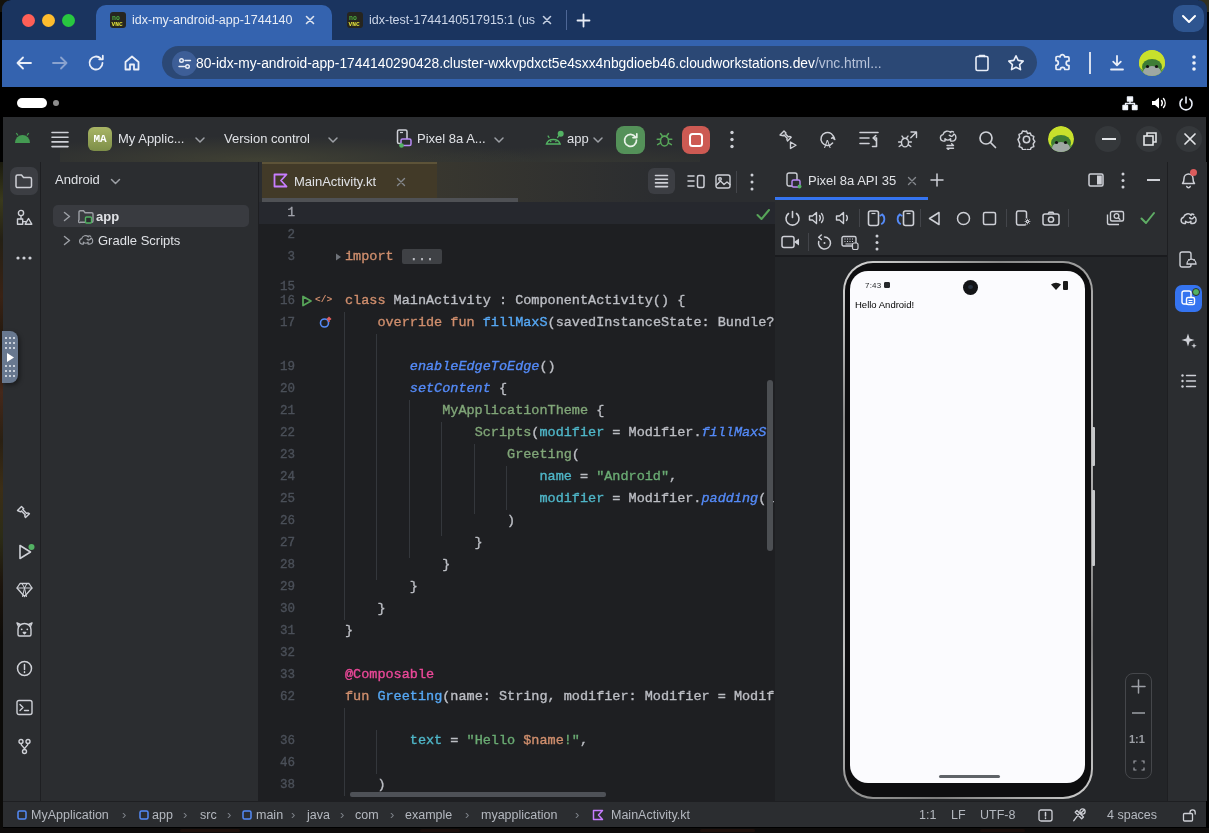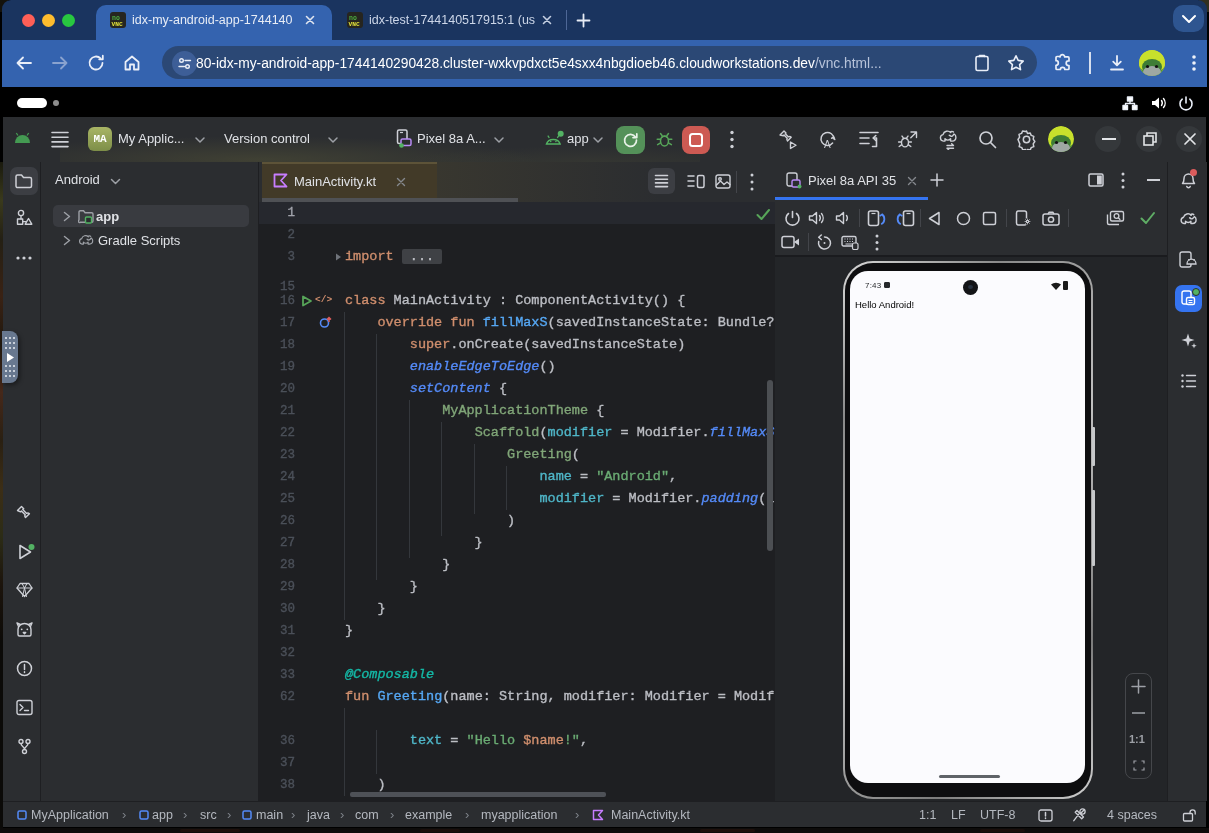--- a/index.html
+++ b/index.html
@@ -28,21 +28,21 @@
   #statusbar{left:3px;top:801px;width:1203px;height:26px;background:#2b2d30;border-top:1px solid #1e1f22;box-sizing:border-box;}
   .crow{position:absolute;left:0;width:519px;height:22px;font-family:"Liberation Mono",monospace;font-size:13.5px;line-height:22px;white-space:pre;-webkit-text-stroke:0.35px currentColor;}
   .ln{position:absolute;left:0;width:36px;text-align:right;color:#4b5059;font-family:"Liberation Mono",monospace;font-size:12.5px;line-height:22px;}
   .code{position:absolute;left:86px;color:#bcbec4;}
   .kw{color:#cf8e6d;}
   .fn{color:#56a8f5;}
   .ext{color:#548af7;font-style:italic;}
   .cmp{color:#80a678;}
   .na{color:#4fb6c8;}
   .str{color:#6aab73;}
-  .ann{color:#14b8a6;font-style:italic;}
+  .ann{color:#ec4899;}
   .ig{position:absolute;width:1px;background:#34373c;}
   .toolic{stroke:#ced0d6;fill:none;stroke-width:1.5;stroke-linecap:round;stroke-linejoin:round;}
   .sep-v{position:absolute;width:1px;background:#43454a;}
   .uitxt{color:#dfe1e5;font-size:13px;line-height:16px;white-space:nowrap;}
   .sbt{color:#b4b8bf;font-size:12.5px;line-height:26px;white-space:nowrap;}
   .sbc{color:#7f838a;font-size:13px;line-height:26px;}
 </style></head>
 <body>
 <div id="page">
 
@@ -546,39 +546,38 @@
         <div class="a ig" style="left:182px;top:220px;height:114px;"></div>
         <div class="a ig" style="left:215px;top:242px;height:70px;"></div>
         <div class="a ig" style="left:247px;top:264px;height:44px;"></div>
 
         <div class="crow" style="top:0;"><span class="ln" style="color:#a1a3ab;">1</span></div>
         <div class="crow" style="top:22px;"><span class="ln">2</span></div>
         <div class="crow" style="top:44px;"><span class="ln">3</span><span class="code"><span class="kw">import</span> <span style="background:#3f4145;border-radius:2px;color:#bcbec4;">&nbsp;...&nbsp;</span></span></div>
         <div class="crow" style="top:74px;"><span class="ln">15</span></div>
         <div class="crow" style="top:88px;"><span class="ln">16</span><span class="code"><span class="kw">class</span> MainActivity : ComponentActivity() {</span></div>
         <div class="crow" style="top:110px;"><span class="ln">17</span><span class="code">    <span class="kw">override</span> <span class="kw">fun</span> <span class="fn">fillMaxS</span>(savedInstanceState: Bundle?</span></div>
-        <div class="crow" style="top:132px;"><span class="ln">18</span><span class="code">        <span class="kw">super</span>.onCreate(savedInstanceState)</span></div>
         <div class="crow" style="top:154px;"><span class="ln">19</span><span class="code">        <span class="ext">enableEdgeToEdge</span>()</span></div>
         <div class="crow" style="top:176px;"><span class="ln">20</span><span class="code">        <span class="ext">setContent</span> {</span></div>
         <div class="crow" style="top:198px;"><span class="ln">21</span><span class="code">            <span class="cmp">MyApplicationTheme</span> {</span></div>
-        <div class="crow" style="top:220px;"><span class="ln">22</span><span class="code">                <span class="cmp">Scaffold</span>(<span class="na">modifier</span> = Modifier.<span class="ext">fillMaxS</span></span></div>
+        <div class="crow" style="top:220px;"><span class="ln">22</span><span class="code">                <span class="cmp">Scripts</span>(<span class="na">modifier</span> = Modifier.<span class="ext">fillMaxS</span></span></div>
         <div class="crow" style="top:242px;"><span class="ln">23</span><span class="code">                    <span class="cmp">Greeting</span>(</span></div>
         <div class="crow" style="top:264px;"><span class="ln">24</span><span class="code">                        <span class="na">name</span> = <span class="str">"Android"</span>,</span></div>
         <div class="crow" style="top:286px;"><span class="ln">25</span><span class="code">                        <span class="na">modifier</span> = Modifier.<span class="ext">padding</span>(i</span></div>
         <div class="crow" style="top:308px;"><span class="ln">26</span><span class="code">                    )</span></div>
         <div class="crow" style="top:330px;"><span class="ln">27</span><span class="code">                }</span></div>
         <div class="crow" style="top:352px;"><span class="ln">28</span><span class="code">            }</span></div>
         <div class="crow" style="top:374px;"><span class="ln">29</span><span class="code">        }</span></div>
         <div class="crow" style="top:396px;"><span class="ln">30</span><span class="code">    }</span></div>
         <div class="crow" style="top:418px;"><span class="ln">31</span><span class="code">}</span></div>
         <div class="crow" style="top:440px;"><span class="ln">32</span></div>
         <div class="crow" style="top:462px;"><span class="ln">33</span><span class="code"><span class="ann">@Composable</span></span></div>
         <div class="crow" style="top:484px;"><span class="ln">62</span><span class="code"><span class="kw">fun</span> <span class="fn">Greeting</span>(name: String, modifier: Modifier = Modif</span></div>
         <div class="crow" style="top:528px;"><span class="ln">36</span><span class="code">        <span class="na">text</span> = <span class="str">"Hello </span><span class="kw">$name</span><span class="str">!"</span>,</span></div>
-        <div class="crow" style="top:550px;"><span class="ln">37</span></div>
+        <div class="crow" style="top:550px;"><span class="ln">46</span></div>
         <div class="crow" style="top:572px;"><span class="ln">38</span><span class="code">    )</span></div>
 
         <div class="a" style="left:74px;top:50px;">
             <svg width="10" height="10">
               <path d="M3 1.5l5 3.5-5 3.5z" fill="#6f737a"></path>
             </svg>
           </div>
         <div class="a" style="left:42px;top:93px;">
             <svg width="12" height="12">
               <path d="M2 1.5v9l8-4.5z" fill="none" stroke="#57a559" stroke-width="1.8" stroke-linejoin="round"></path>

